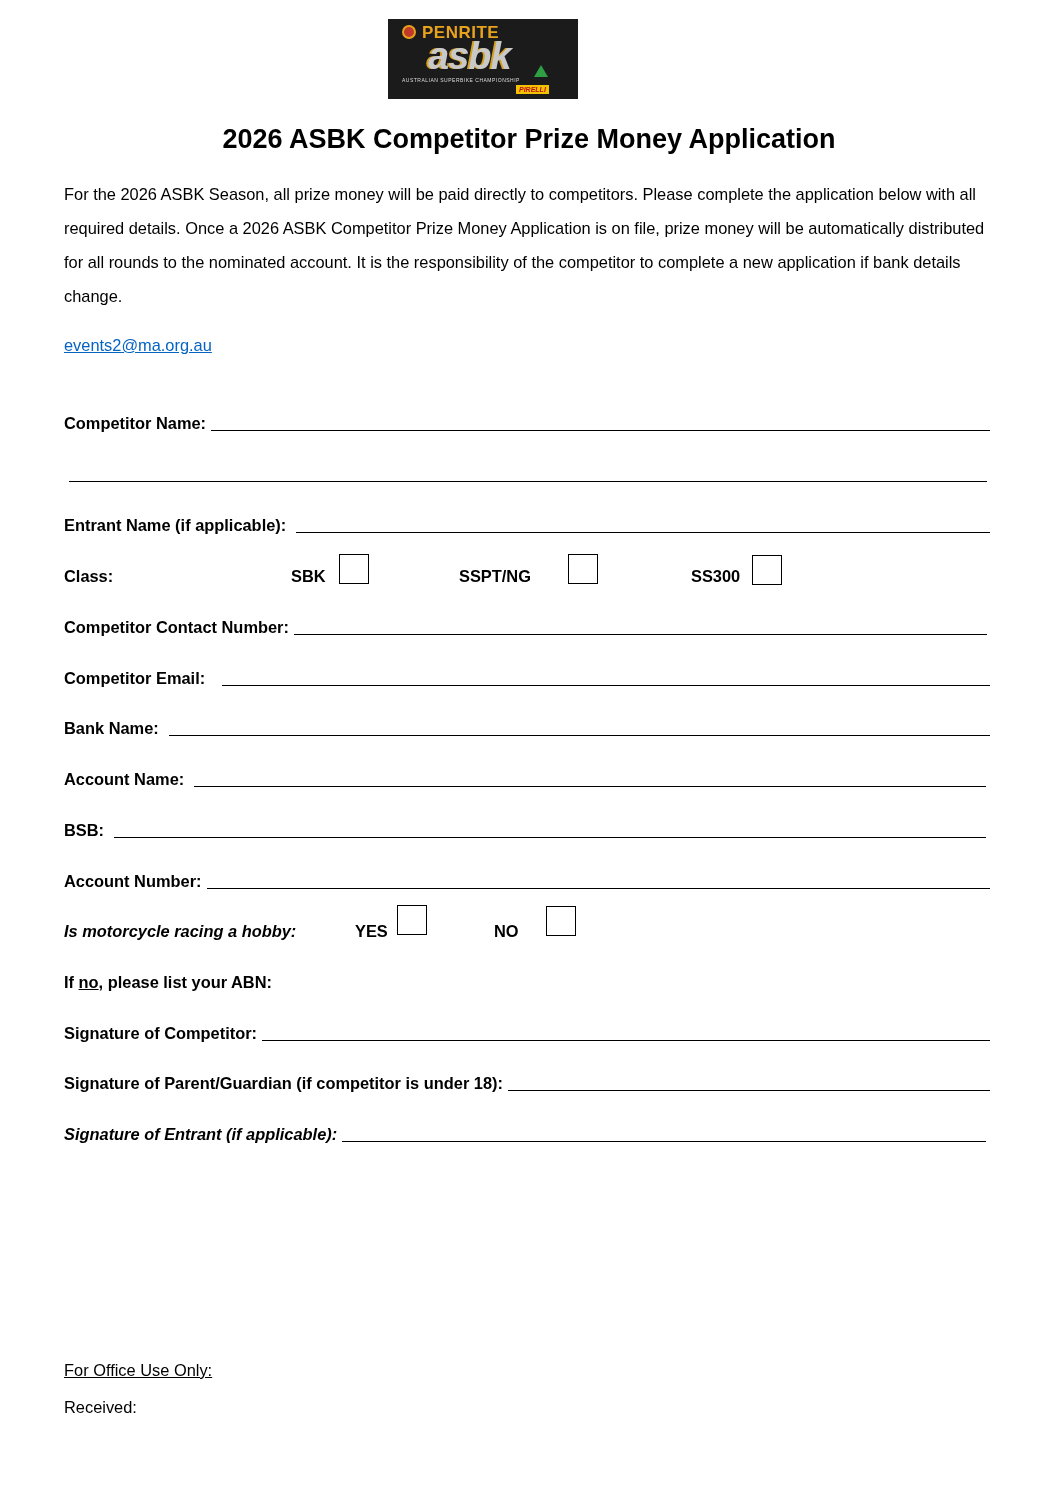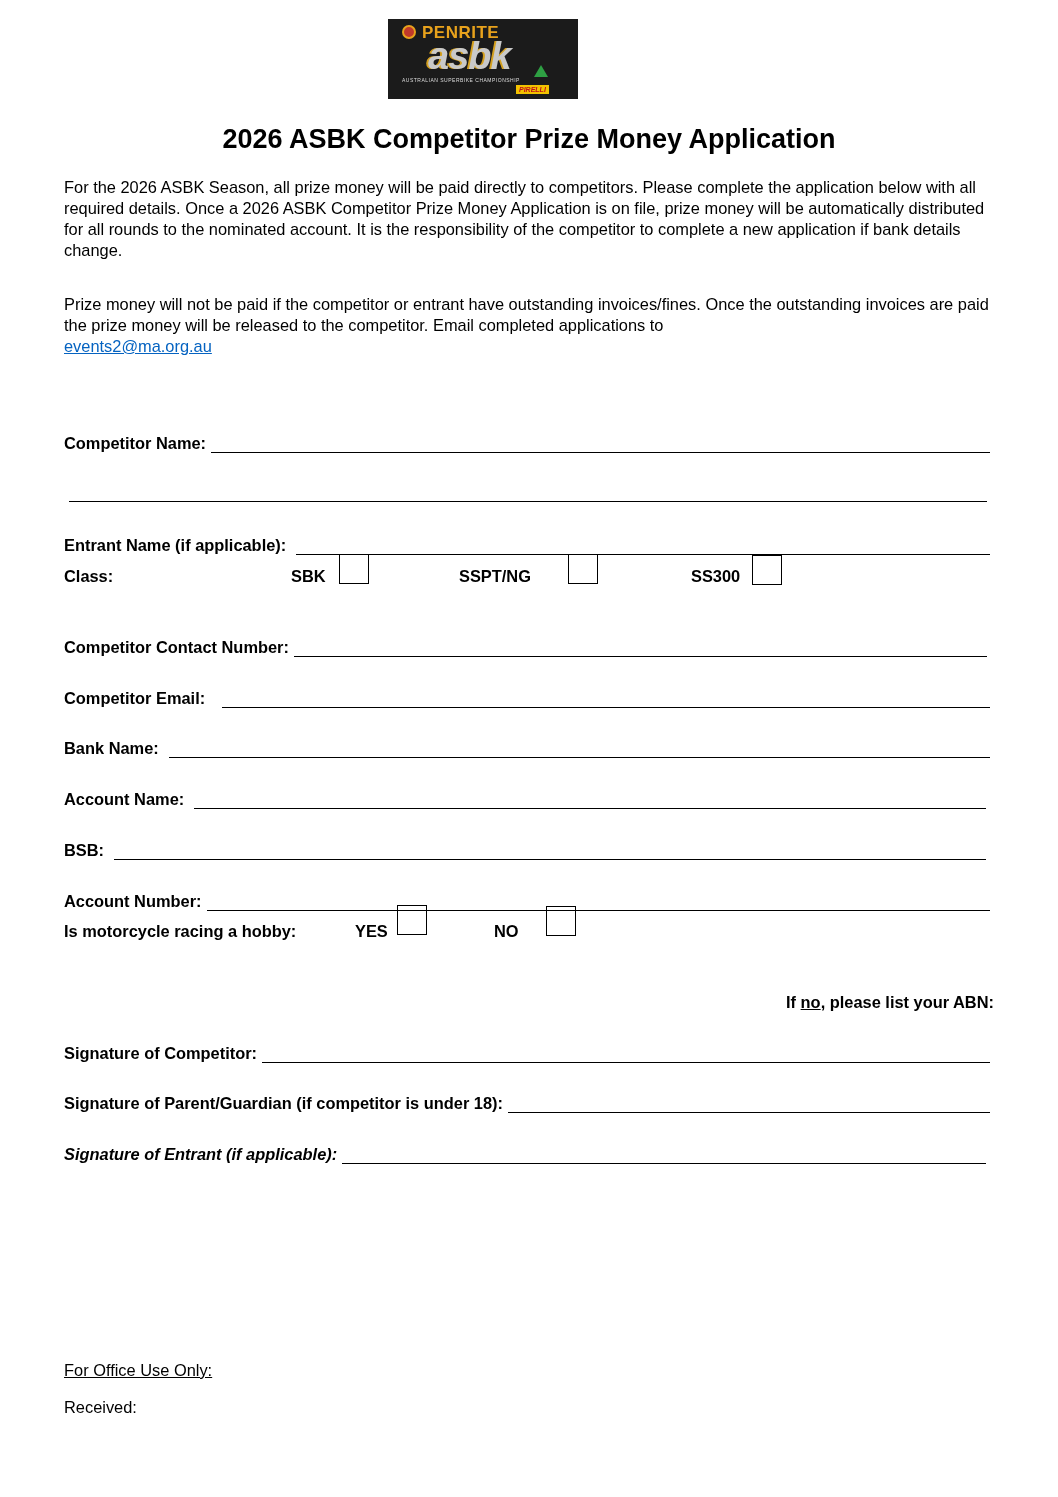--- a/index.html
+++ b/index.html
@@ -9,27 +9,27 @@
           box-sizing: border-box; overflow: hidden; }
   .logo .penrite { position: absolute; left: 34px; top: 4px; font-weight: bold; font-size: 17px; color: #e8a21c; letter-spacing: 0.5px; text-align: center; }
   .logo .emblem { position: absolute; left: 14px; top: 6px; width: 14px; height: 14px; border-radius: 50%; background: #c0392b; border: 2px solid #e8a21c; box-sizing: border-box; }
   .logo .asbk { position: absolute; left: 40px; top: 16px; font-weight: bold; font-style: italic; font-size: 38px; color: #c9c9c9; letter-spacing: -1px;
                 text-shadow: -2px 0 #d4a020; }
   .logo .tag { position: absolute; left: 14px; top: 58px; font-size: 5px; color: #ddd; letter-spacing: 0.5px; }
   .logo .pirelli { position: absolute; left: 128px; top: 66px; background: #f2c200; color: #c0101a; font-weight: bold; font-style: italic; font-size: 7px; padding: 1px 3px; }
   .logo .tri { position: absolute; left: 146px; top: 46px; width: 0; height: 0; border-left: 7px solid transparent; border-right: 7px solid transparent; border-bottom: 12px solid #2ea043; }
 
   .title { position: absolute; left: 0; width: 1058px; top: 124px; text-align: center; font-weight: bold; font-size: 27px; }
-  .para { position: absolute; left: 64px; width: 940px; font-size: 16.4px; line-height: 21px; }
+  .para { position: absolute; left: 64px; width: 940px; font-size: 16.4px; line-height: 34px; }
   .p1 { top: 177px; }
   .p2 { top: 294px; }
   .link { color: #0563c1; text-decoration: underline; }
 
   .row { position: absolute; left: 64px; font-weight: bold; font-size: 16.4px; white-space: nowrap; }
-  .field { display: flex; align-items: flex-end; margin-top: 20px; }
+  .field { display: flex; align-items: flex-start; }
   .field .label { flex: none; }
   .field .line { flex: 1; border-bottom: 1.5px solid #000; margin-left: 5px; height: 16px; }
   .u { text-decoration: underline; }
 
   .opt { position: absolute; font-weight: bold; font-size: 16.4px; }
   .box { position: absolute; width: 30px; height: 30px; border: 1.5px solid #000; box-sizing: border-box; }
 
   .office { position: absolute; left: 64px; font-size: 16.4px; }
 </style>
 </head>
@@ -41,21 +41,21 @@
   <div class="asbk">asbk</div>
   <div class="tri"></div>
   <div class="tag">AUSTRALIAN SUPERBIKE CHAMPIONSHIP</div>
   <div class="pirelli">PIRELLI</div>
 </div>
 
 <div class="title">2026 ASBK Competitor Prize Money Application</div>
 
 <div class="para p1">For the 2026 ASBK Season, all prize money will be paid directly to competitors. Please complete the application below with all required details. Once a 2026 ASBK Competitor Prize Money Application is on file, prize money will be automatically distributed for all rounds to the nominated account. It is the responsibility of the competitor to complete a new application if bank details change.</div>
 <div class="para p2">
-  <span>Prize money will not be paid if the competitor or entrant have outstanding invoices/fines. Once the outstanding invoices are paid the prize money will be released to the competitor.  Email completed applications to</span><br>
+  <br>
   <a class="link">events2@ma.org.au</a>
 </div>
 
 <div class="row field" style="top:414px; width:926px;">
   <span class="label">Competitor Name:</span>
   <span class="line"></span>
 </div>
 
 <div class="row field" style="top:465px; width:923px;">
   <span class="line"></span>
@@ -97,21 +97,21 @@
 <div class="row field" style="top:821px; width:922px;">
   <span class="label">BSB:</span>
   <span class="line" style="margin-left:10px;"></span>
 </div>
 
 <div class="row field" style="top:872px; width:926px;">
   <span class="label">Account Number:</span>
   <span class="line"></span>
 </div>
 
-<div class="row" style="top:922px;">Is motorcycle racing a hobby:</div>
+<div class="row" style="top:922px;font-style:italic;">Is motorcycle racing a hobby:</div>
 <div class="opt" style="left:355px; top:922px;">YES</div>
 <div class="box" style="left:397px; top:905px;"></div>
 <div class="opt" style="left:494px; top:922px;">NO</div>
 <div class="box" style="left:546px; top:906px;"></div>
 
 <div class="row field" style="top:973px; width:930px;flex-direction:column;">
   <span class="label"><span>If </span><span class="u">no</span><span>, please list your ABN:</span></span>
   <span class="line"></span>
 </div>
 

